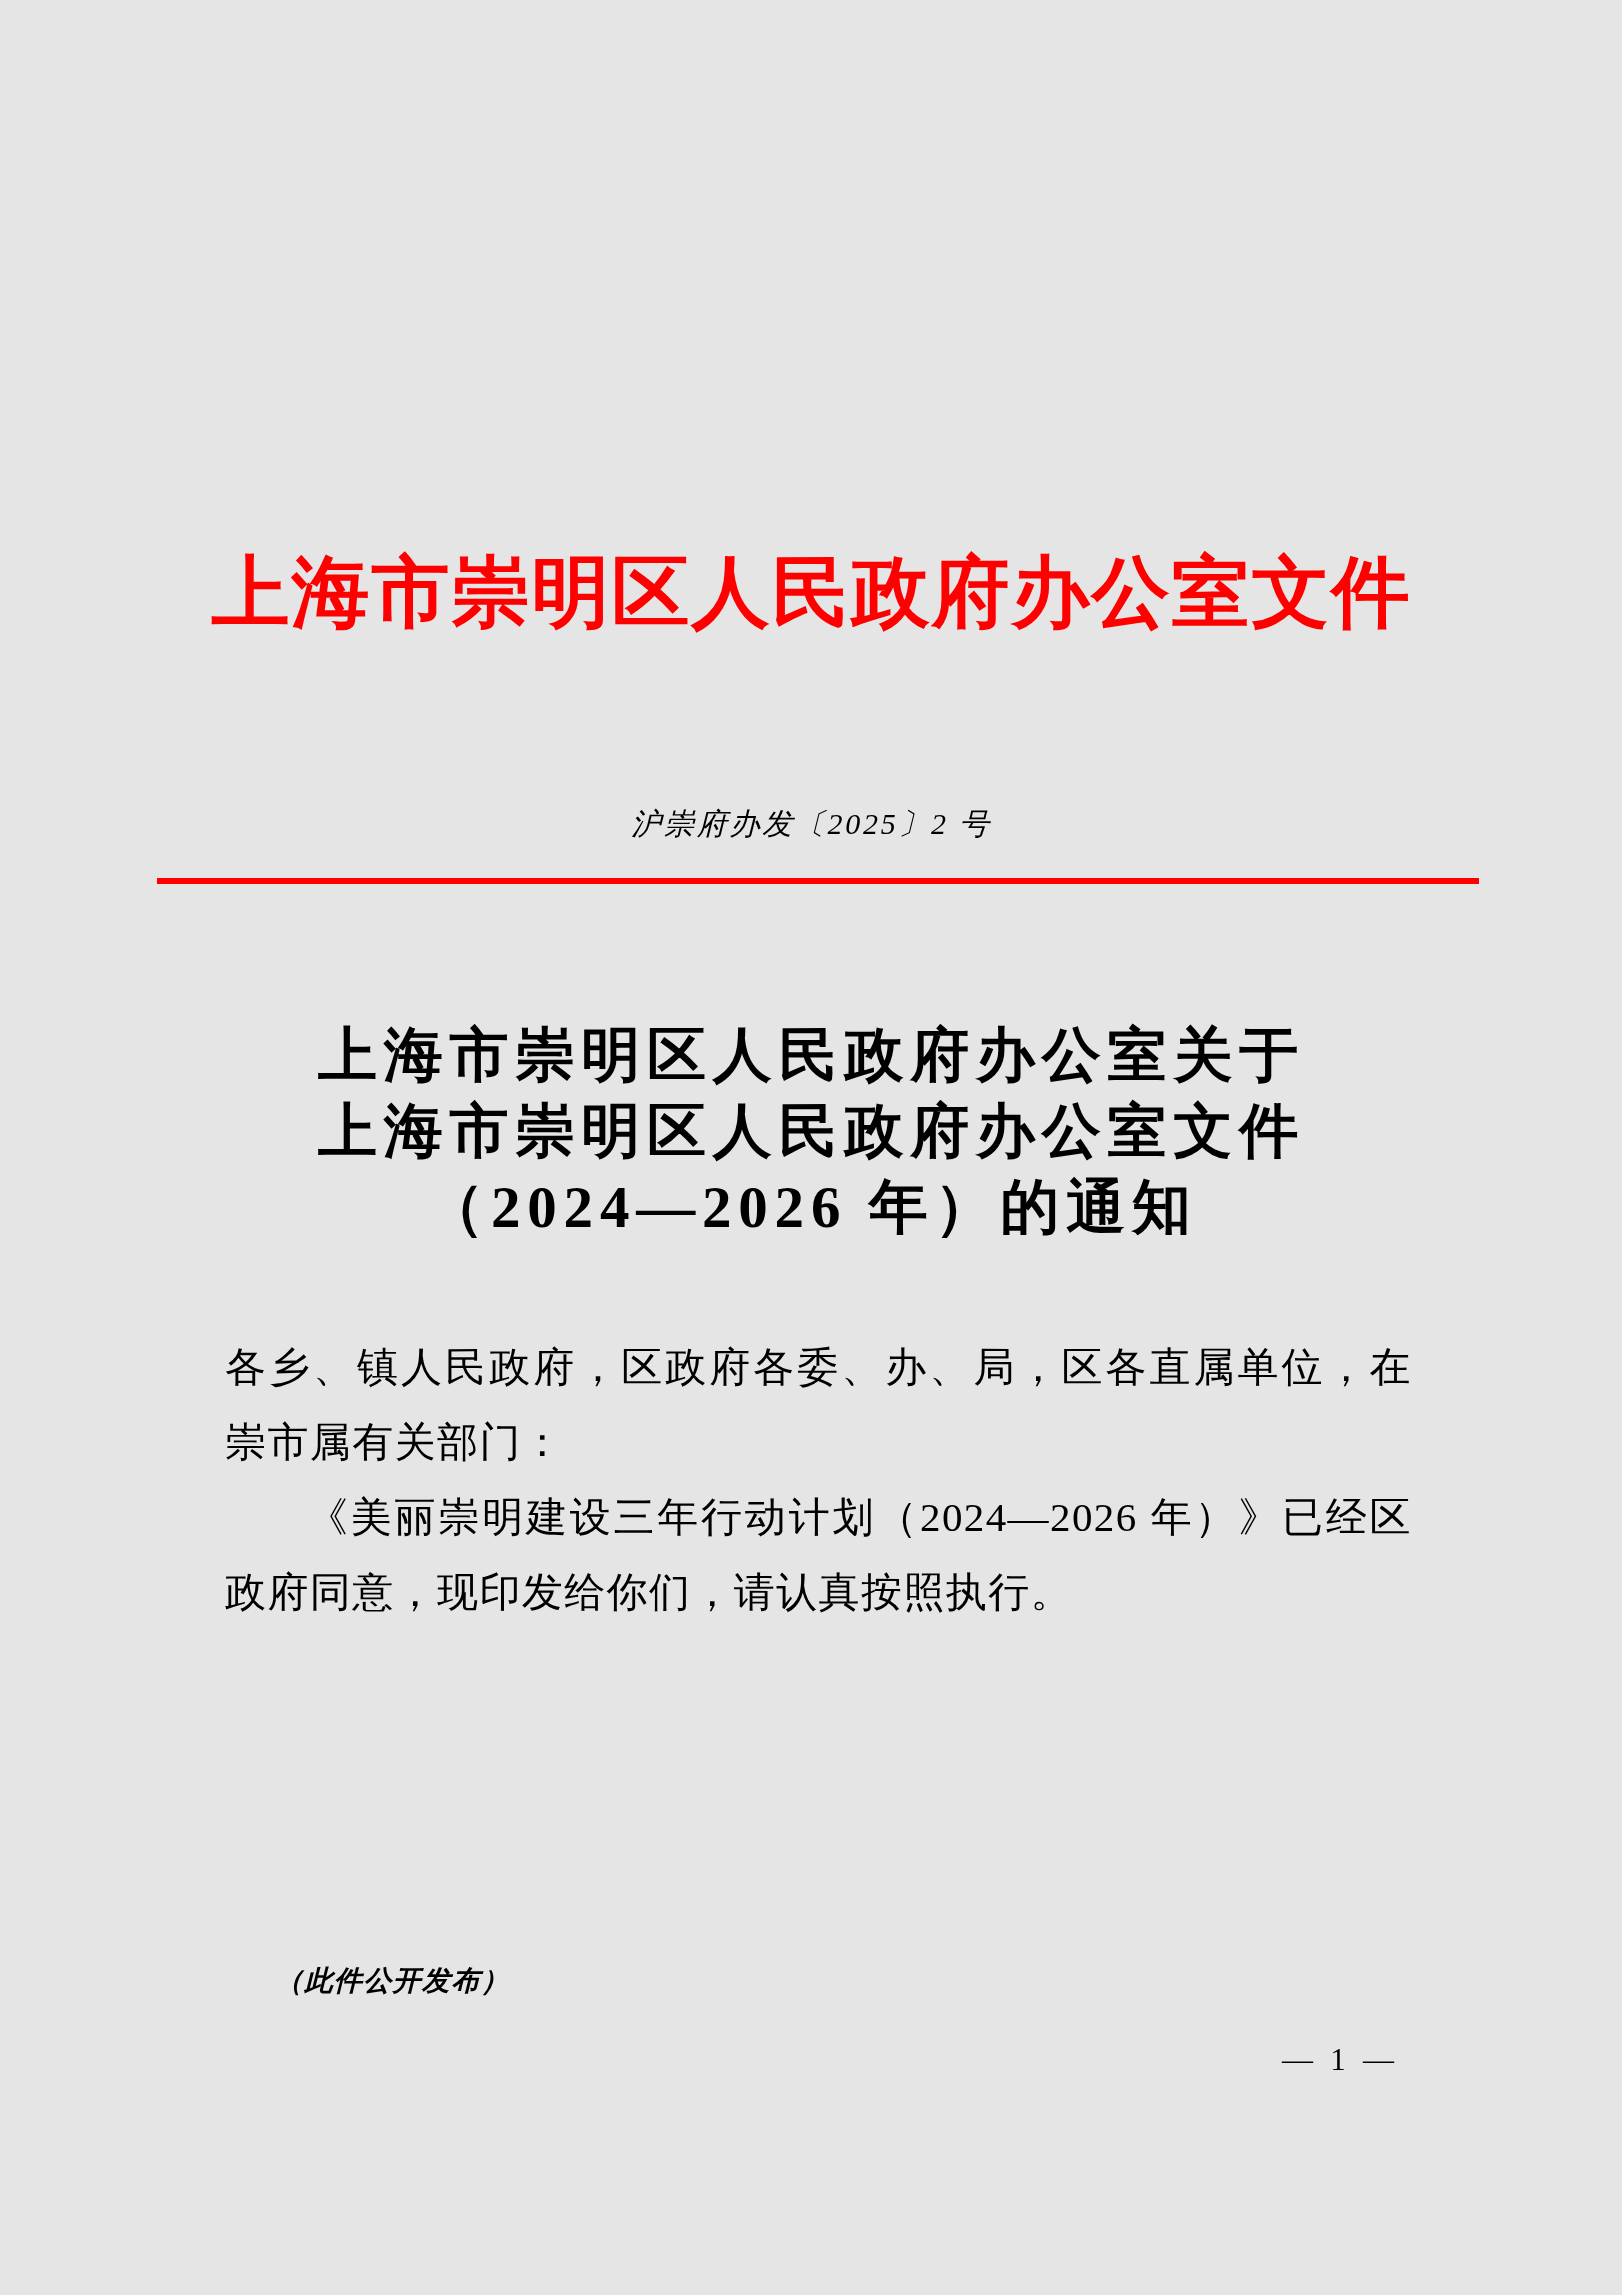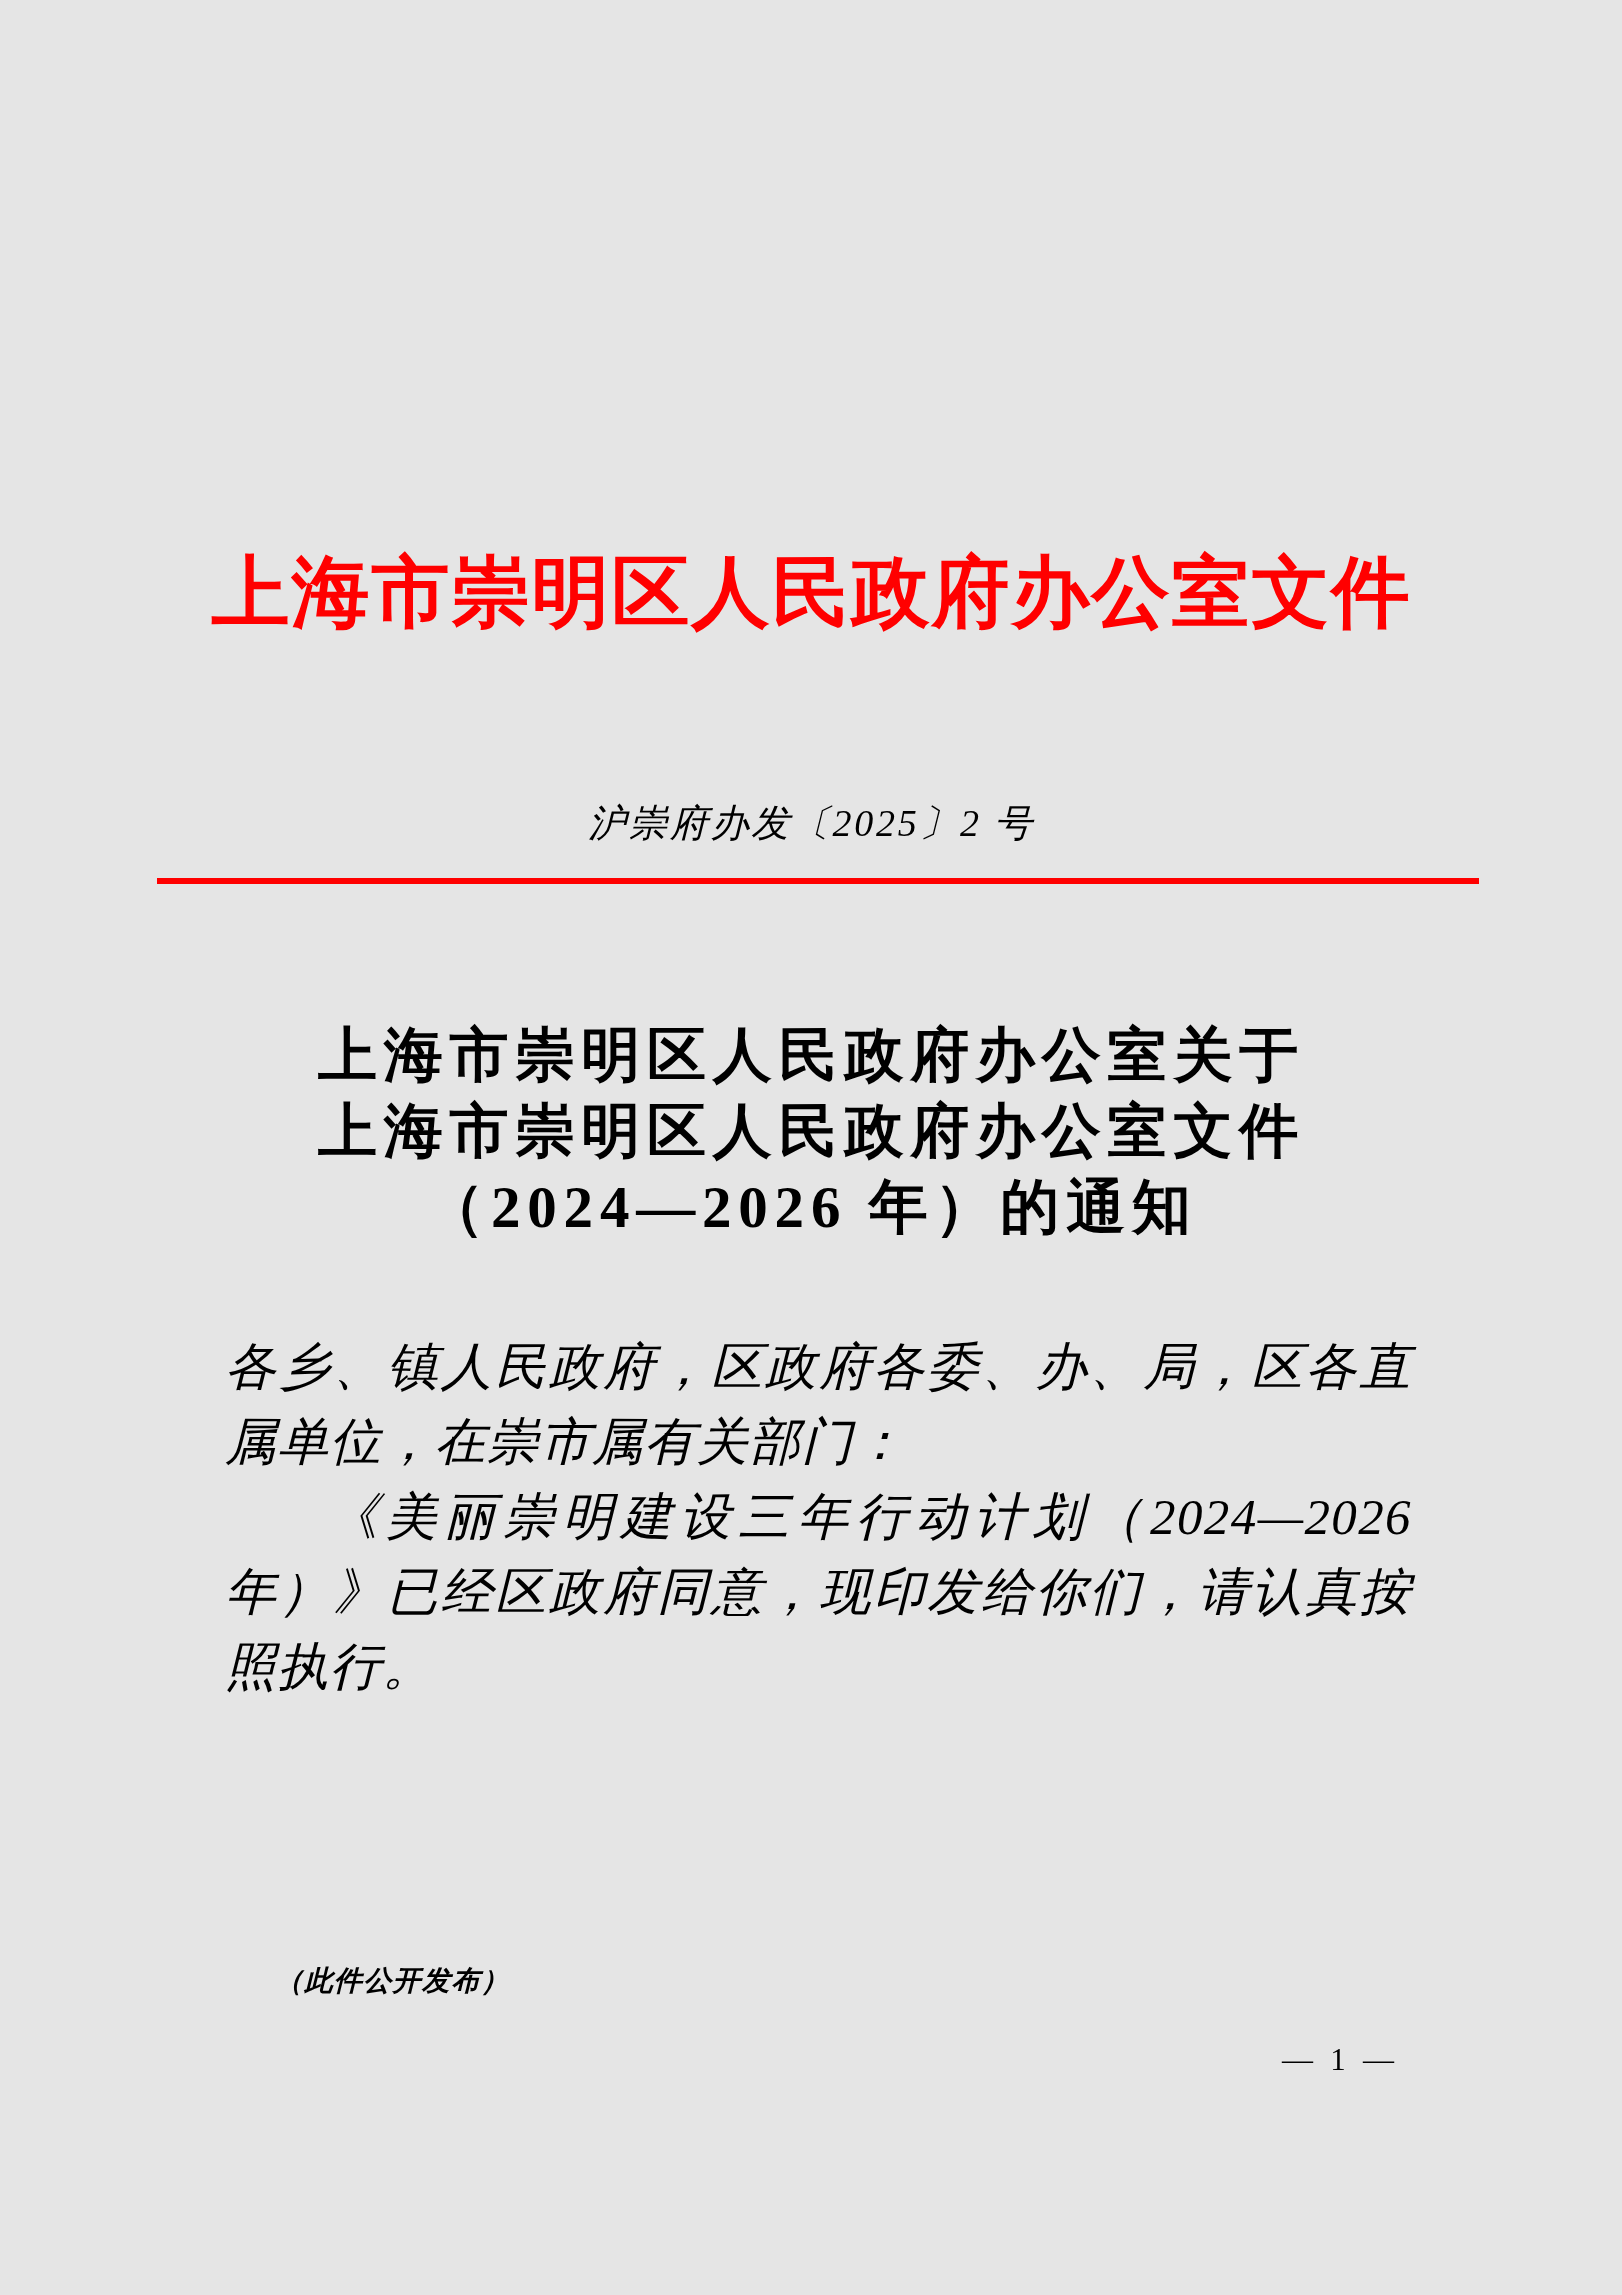--- a/index.html
+++ b/index.html
@@ -35,21 +35,21 @@
     white-space: nowrap;
   }
 
   
   .doc-number {
     position: absolute;
     top: 796px;
     left: 0;
     width: 100%;
     text-align: center;
-    font-size: 38px;
+    font-size: 30px;
     line-height: 55px;
     font-style: italic;
     letter-spacing: 2.7px;
     white-space: nowrap;
   }
 
   
   .red-rule {
     position: absolute;
     top: 878px;
@@ -72,23 +72,22 @@
     letter-spacing: 6.8px;
   }
   .doc-title div { white-space: nowrap; }
 
   
   .body-text {
     position: absolute;
     top: 1330px;
     left: 225px;
     width: 1187px;
-    font-size: 51px;
+    font-size: 41px;
     line-height: 75px;
-    font-style: italic;
     text-align: justify;
     letter-spacing: 1.4px;
   }
   .body-text p { margin: 0; }
   .body-text p.indent { text-indent: 2em; }
 
   
   .issue-date {
     position: absolute;
     top: 1876px;

